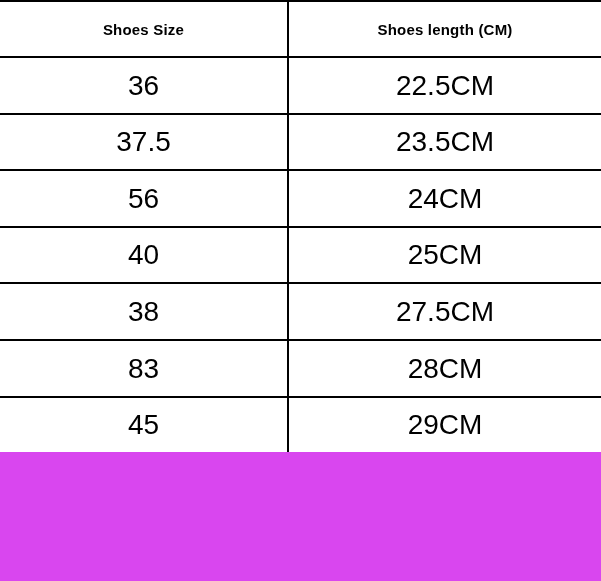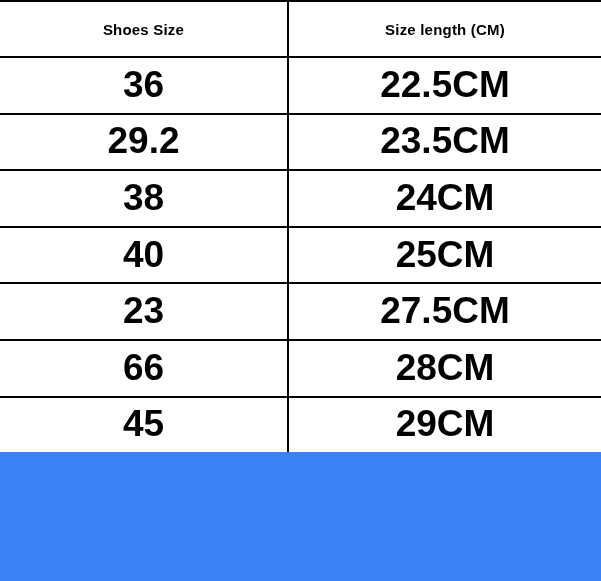--- a/index.html
+++ b/index.html
@@ -9,21 +9,21 @@
   }
   body {
     width: 601px;
     height: 581px;
     font-family: "Liberation Sans", sans-serif;
     overflow: hidden;
   }
   .sheet {
     width: 601px;
     height: 581px;
-    background: #3b82f6;
+    background: #d946ef;
     box-sizing: border-box;
     position: relative;
   }
   table.size-table {
     width: 601px;
     border-collapse: collapse;
     table-layout: fixed;
     background: #ffffff;
   }
   table.size-table col.col-size { width: 288px; }
@@ -44,22 +44,22 @@
   table.size-table td.cell-size {
     border-right: 2px solid #000000;
   }
   thead th {
     font-size: 15px;
     font-weight: bold;
     height: 52px;
     letter-spacing: 0.2px;
   }
   tbody td {
-    font-size: 37px;
-    font-weight: bold;
+    font-size: 28px;
+    font-weight: normal;
     height: 52.6px;
     line-height: 1.05;
   }
   tbody tr:last-child td {
     border-bottom: none;
   }
   thead tr th {
     border-top: none;
   }
 </style>
@@ -68,46 +68,46 @@
 
 <div class="sheet">
   <table class="size-table">
     <colgroup>
       <col class="col-size">
       <col class="col-length">
     </colgroup>
     <thead>
       <tr>
         <th class="cell-size">Shoes Size</th>
-        <th class="cell-length">Size length (CM)</th>
+        <th class="cell-length">Shoes length (CM)</th>
       </tr>
     </thead>
     <tbody>
       <tr>
         <td class="cell-size">36</td>
         <td class="cell-length">22.5CM</td>
       </tr>
       <tr>
-        <td class="cell-size">29.2</td>
+        <td class="cell-size">37.5</td>
         <td class="cell-length">23.5CM</td>
       </tr>
       <tr>
-        <td class="cell-size">38</td>
+        <td class="cell-size">56</td>
         <td class="cell-length">24CM</td>
       </tr>
       <tr>
         <td class="cell-size">40</td>
         <td class="cell-length">25CM</td>
       </tr>
       <tr>
-        <td class="cell-size">23</td>
+        <td class="cell-size">38</td>
         <td class="cell-length">27.5CM</td>
       </tr>
       <tr>
-        <td class="cell-size">66</td>
+        <td class="cell-size">83</td>
         <td class="cell-length">28CM</td>
       </tr>
       <tr>
         <td class="cell-size">45</td>
         <td class="cell-length">29CM</td>
       </tr>
     </tbody>
   </table>
 </div>
 

